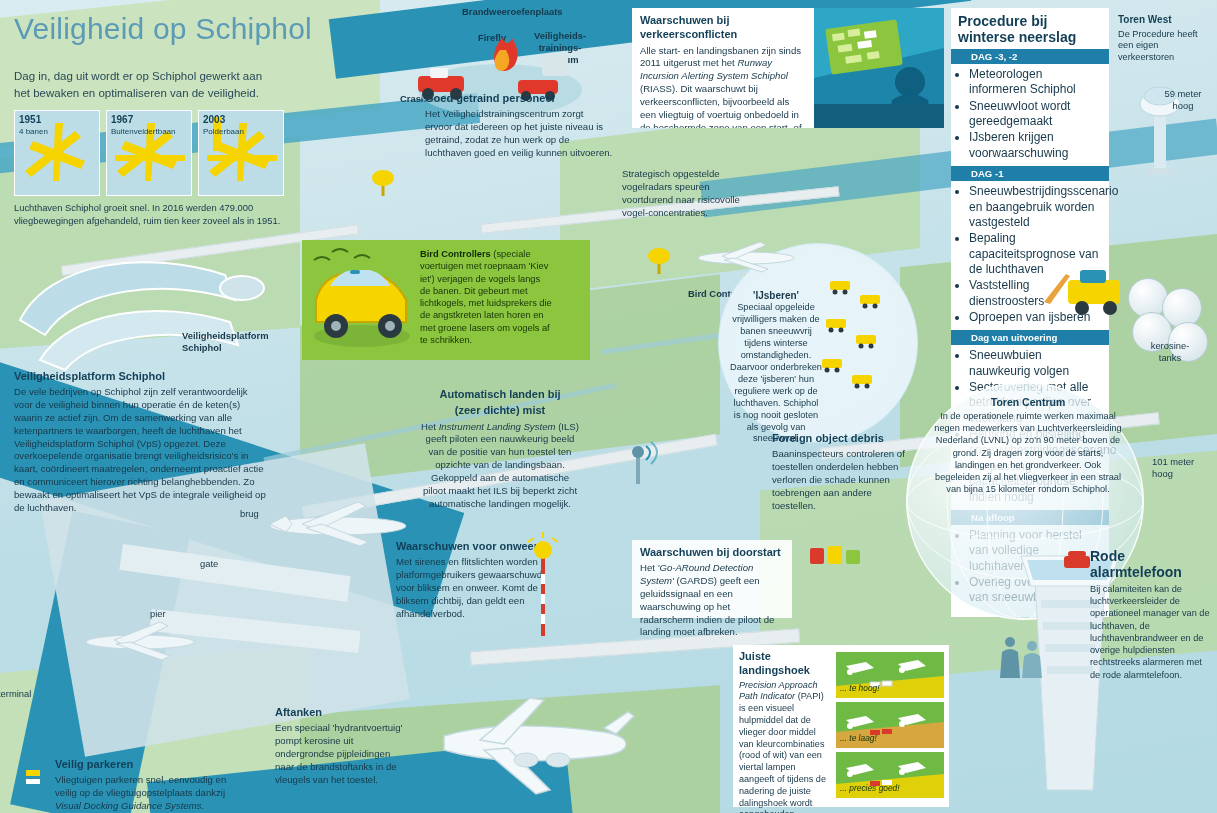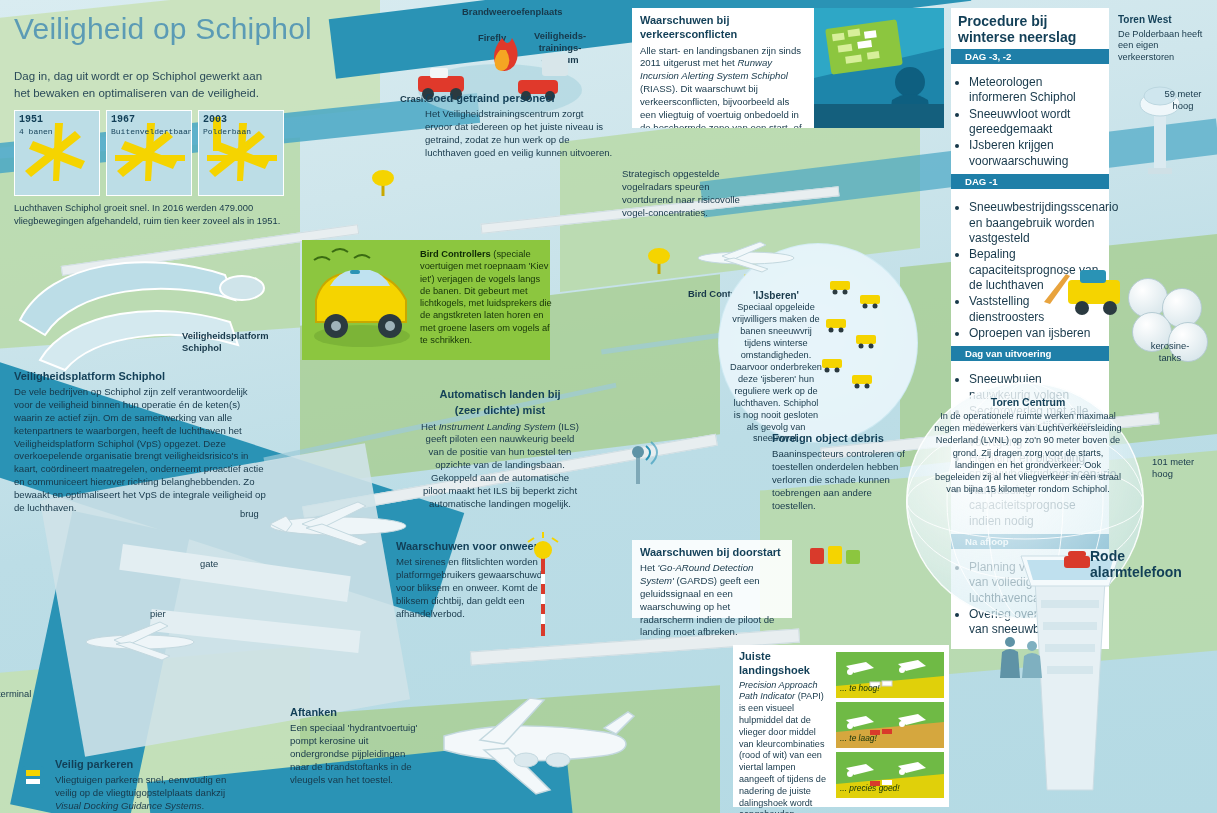--- a/index.html
+++ b/index.html
@@ -80,21 +80,21 @@
   #proc {
     position: absolute; left: 951px; top: 8px; width: 158px;
     background: #fff; padding: 0 0 6px 0;
   }
   #proc .phead {
     font-size: 14px; font-weight: bold; color: #123f57;
     padding: 5px 7px 4px 7px;
   }
   #proc .sect {
     background: #1f7fa8; color: #fff; font-weight: bold;
-    font-size: 9.6px; padding: 2px 14px; margin: 0 0 11px 0;
+    font-size: 9.6px; padding: 2px 20px; margin: 0 0 3px 0;
   }
   #proc ul { margin: 0 0 5px 0; padding: 0 7px 0 18px; }
   #proc li { font-size: 12px; line-height: 1.28; color: #17384a; margin-bottom: 1px; }
 
   
   #conflict {
     position: absolute; left: 632px; top: 8px; width: 312px; height: 120px;
     background: #2aa3c4;
     overflow: hidden;
   }
@@ -104,29 +104,29 @@
   }
   #conflict .art {
     position: absolute; right: 0; top: 0; width: 130px; height: 100%;
     background: linear-gradient(160deg,#35b2cf,#1b7fa3);
   }
 
   
   #history { position: absolute; left: 14px; top: 110px; width: 274px; }
   .histbox {
     position: absolute; top: 0; width: 86px; height: 86px;
-    background: #bcdbe6; border: 1px solid #fff; overflow: hidden; font-family: Liberation Mono, monospace;
+    background: #bcdbe6; border: 1px solid #fff; overflow: hidden;
   }
   .histbox .yr { position: absolute; left: 4px; top: 3px; font-size: 10px; font-weight: bold; color: #123f57; }
   .histbox .cap { position: absolute; left: 4px; top: 16px; font-size: 8px; color: #123f57; }
   .histnote { position: absolute; top: 92px; left: 0; width: 274px; font-size: 9.4px; line-height: 1.35; color: #17384a; }
 
   
   #birdbox {
-    position: absolute; left: 302px; top: 240px; width: 248px; height: 120px;
+    position: absolute; left: 302px; top: 240px; width: 288px; height: 120px;
     background: #8cc63f;
   }
   #birdbox .txt { position: absolute; left: 118px; top: 8px; width: 132px; font-size: 9.3px; line-height: 1.32; color: #16340a; }
   #birdbox .txt b { color: #0e2a05; }
 
   
   #papi {
     position: absolute; left: 733px; top: 645px; width: 216px; height: 162px;
     background: #fff;
   }
@@ -321,21 +321,21 @@
   <svg width="110" height="70" style="position:absolute; left:1040px; top:258px;">
     <rect x="28" y="22" width="52" height="24" rx="4" fill="#f5d400"></rect>
     <rect x="40" y="12" width="26" height="13" rx="3" fill="#2a93b5"></rect>
     <path d="M4,44 L26,16 L30,18 L10,46 Z" fill="#e8a33d"></path>
     <circle cx="42" cy="50" r="7" fill="#2b3a40"></circle>
     <circle cx="70" cy="50" r="7" fill="#2b3a40"></circle>
   </svg>
 
   <div id="torenwest">
     <div class="t">Toren West</div>
-    <div class="b">De Polderbaan heeft een eigen verkeerstoren</div>
+    <div class="b">De Procedure heeft een eigen verkeerstoren</div>
   </div>
   <svg width="66" height="96" style="position:absolute; left:1128px; top:78px;">
     <rect x="26" y="30" width="12" height="64" fill="#dbeaf0"></rect>
     <ellipse cx="32" cy="26" rx="20" ry="12" fill="#eff7fa" stroke="#bcd7e0"></ellipse>
     <ellipse cx="32" cy="18" rx="16" ry="9" fill="#cfe6ee" stroke="#bcd7e0"></ellipse>
     <rect x="20" y="90" width="24" height="6" fill="#cfe0e6"></rect>
   </svg>
   <div class="maplabel" style="left:1155px; top:88px; width:56px;text-align:center;">59 meter hoog</div>
 
   <div class="maplabel b" style="left:462px; top:6px;">Brandweeroefenplaats</div>
@@ -498,20 +498,21 @@
   <div class="tanks" style="left:1128px; top:278px; width:90px; height:80px; position:absolute;">
     <div class="tank" style="left:0; top:0;"></div>
     <div class="tank" style="left:34px; top:10px;"></div>
     <div class="tank" style="left:4px; top:34px;"></div>
     <div class="tank" style="left:40px; top:44px;"></div>
   </div>
   <div class="maplabel c" style="left:1140px; top:340px; width:60px;">kerosine-tanks</div>
 
   <div id="alarm">
     <div class="t">Rode alarmtelefoon</div>
+    <div class="b">Bij calamiteiten kan de luchtverkeersleider de operationeel manager van de luchthaven, de luchthavenbrandweer en de overige hulpdiensten rechtstreeks alarmeren met de rode alarmtelefoon.</div>
   </div>
   <svg width="30" height="24" style="position:absolute; left:1062px; top:548px;">
     <rect x="2" y="8" width="26" height="12" rx="3" fill="#d93a2b"></rect>
     <rect x="6" y="3" width="18" height="6" rx="3" fill="#d93a2b"></rect>
   </svg>
 
   <div class="callout" style="left:396px; top:540px; width:150px;">
     <div class="blk-title">Waarschuwen voor onweer</div>
     <div class="blk-body">Met sirenes en flitslichten worden platformgebruikers gewaarschuwd voor bliksem en onweer. Komt de bliksem dichtbij, dan geldt een afhandelverbod.</div>
   </div>
@@ -524,21 +525,21 @@
     <path d="M4,12 L10,8 M34,12 L28,8 M19,2 L19,8" stroke="#f5d400" stroke-width="2"></path>
   </svg>
 
   <div class="panel" style="left:632px; top:540px; width:160px; height:78px;">
     <div class="blk-title">Waarschuwen bij doorstart</div>
     <div class="blk-body" style="margin-top:2px;">
       <span>Het </span><i>'Go-ARound Detection System'</i><span> (GARDS) geeft een geluidssignaal en een waarschuwing op het radarscherm indien de piloot de landing moet afbreken.</span>
     </div>
   </div>
 
-  <div class="callout" style="left:290px; top:706px; width:128px;">
+  <div class="callout" style="left:275px; top:706px; width:128px;">
     <div class="blk-title">Aftanken</div>
     <div class="blk-body">Een speciaal 'hydrantvoertuig' pompt kerosine uit ondergrondse pijpleidingen naar de brandstoftanks in de vleugels van het toestel.</div>
   </div>
 
   <div class="callout" style="left:55px; top:758px; width:186px;">
     <div class="blk-title">Veilig parkeren</div>
     <div class="blk-body">
       <span>Vliegtuigen parkeren snel, eenvoudig en veilig op de vliegtuigopstelplaats dankzij </span><i>Visual Docking Guidance Systems</i><span>.</span>
     </div>
   </div>

